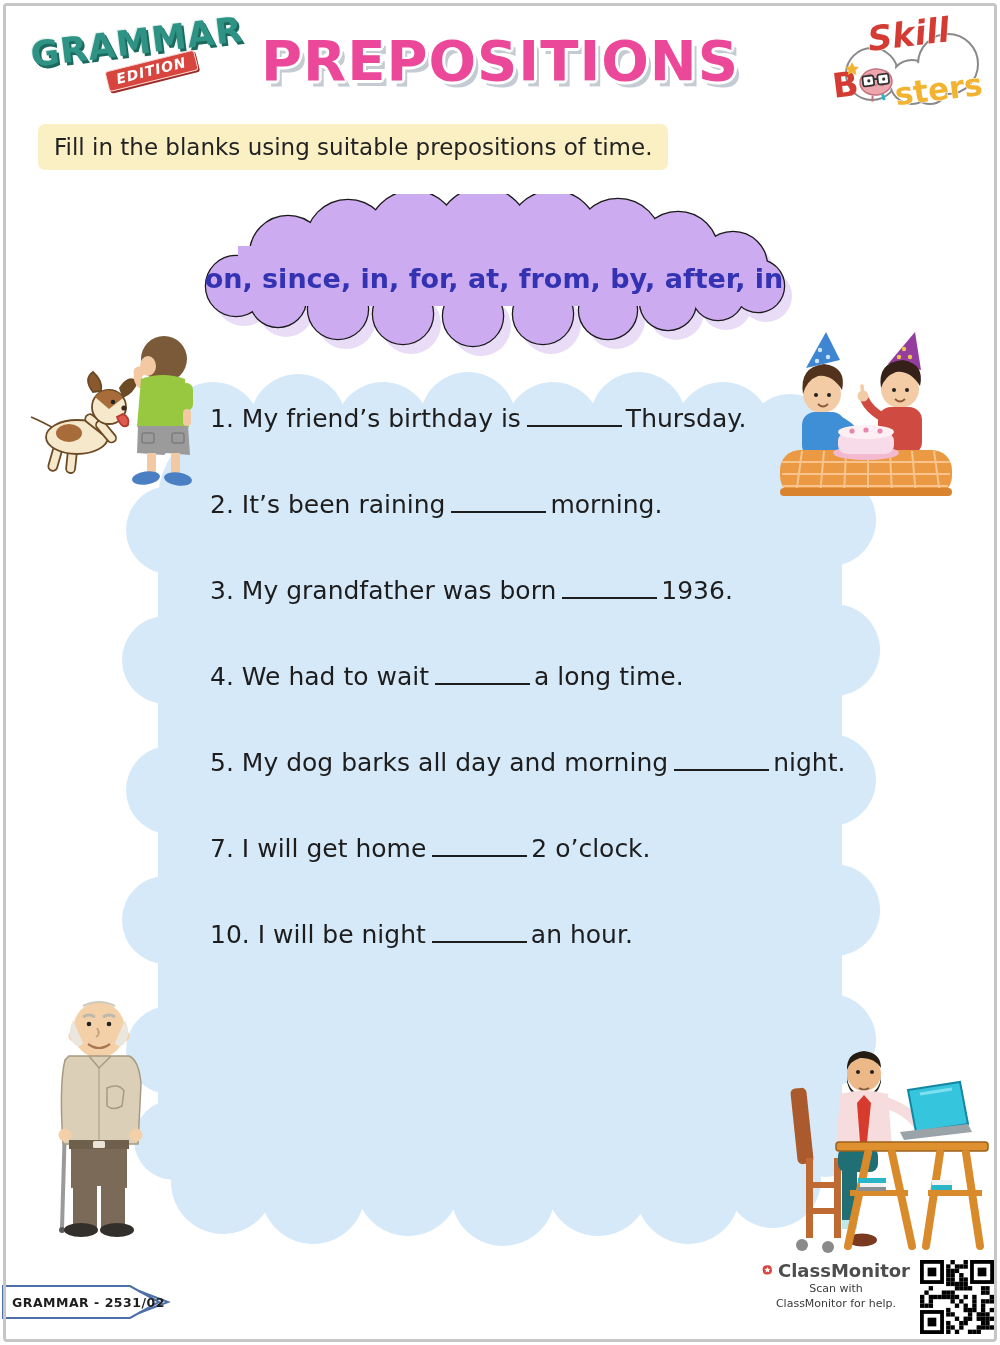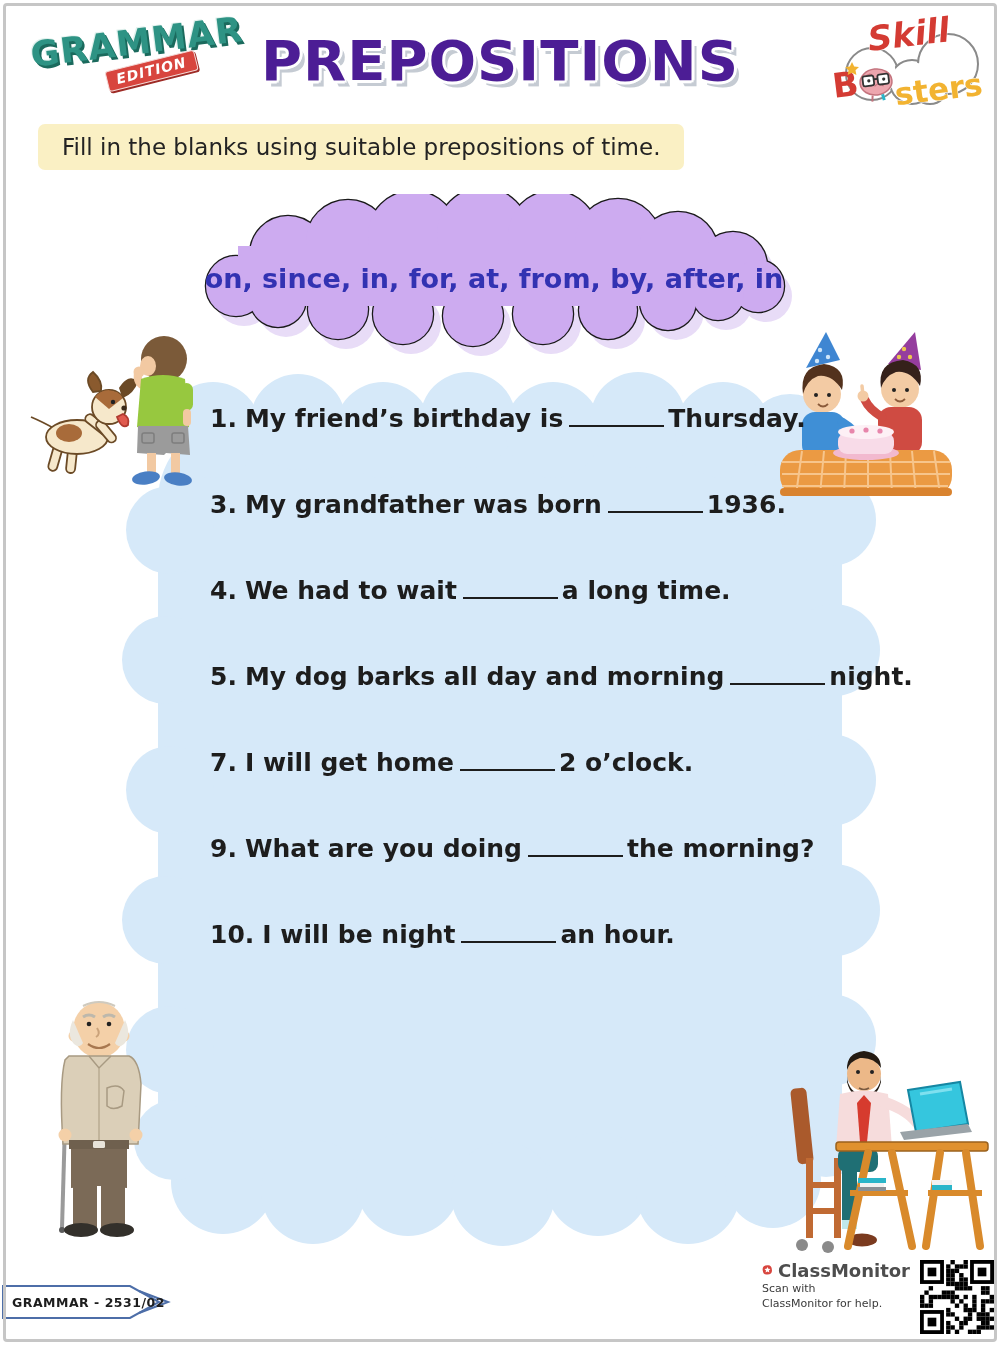--- a/index.html
+++ b/index.html
@@ -11,56 +11,56 @@
 
   
   .grammar-badge { position:absolute; left:30px; top:22px; transform:rotate(-7deg); }
   .grammar-word { font-size:35px; font-weight:bold; letter-spacing:1px; color:#2e9384;
                   text-shadow:2px 3px 0 #1b6a5d, -1px -1px 0 #dff0ec; }
   .edition-chip { position:absolute; left:72px; top:40px; transform:rotate(-7deg);
                   background:#d8453e; color:#fff; font-size:14px; font-weight:bold; font-style:italic;
                   letter-spacing:1px; padding:1px 9px 2px; border-radius:3px;
                   box-shadow:1px 2px 0 #9e2b26; border:1.5px solid #f4d9d7; }
   .main-title { position:absolute; left:50%; top:28px; transform:translateX(-50%);
-                font-size:56px; font-weight:bold; letter-spacing:1px; color:#4c1d95; white-space:nowrap;
+                font-size:56px; font-weight:bold; letter-spacing:1px; color:#ec4899; white-space:nowrap;
                 text-shadow:
                   -2px -2px 0 #ffffff, 2px -2px 0 #ffffff, -2px 2px 0 #ffffff, 2px 2px 0 #ffffff,
                   0 -2px 0 #ffffff, 0 3px 0 #ffffff, -3px 0 0 #ffffff, 3px 0 0 #ffffff,
                   5px 6px 0 #c5cbd3; }
   .skill-logo { position:absolute; right:10px; top:2px; }
 
   
   .instruction { position:absolute; left:38px; top:124px; background:#faf0c4; color:#232323;
-                 font-size:23px; padding:10px 24px; border-radius:7px; white-space:nowrap; }
+                 font-size:23px; padding:10px 16px; border-radius:7px; white-space:nowrap; }
 
   
   .wordbank-cloud { position:absolute; left:188px; top:194px; }
   .wordbank-text { font-size:27px; font-weight:600; fill:#3232b2; }
   .content-cloud { position:absolute; left:118px; top:360px; }
 
   
   .questions { position:absolute; left:210px; top:404px; list-style:none;
-               display:flex; flex-direction:column; gap:56px;font-weight:bold; }
+               display:flex; flex-direction:column; gap:56px; }
   .q-row { font-size:25px; color:#1d1d1d; line-height:30px; white-space:nowrap; }
   .q-num { margin-right:8px; }
   .blank { display:inline-block; width:95px; height:15px; border-bottom:2.5px solid #1d1d1d;
            margin:0 4px 0 6px; }
 
   
   .illus { position:absolute; }
   .illus-boy-dog   { left:25px;  top:325px; }
   .illus-birthday  { left:762px; top:322px; }
   .illus-oldman    { left:35px;  top:992px; }
   .illus-deskman   { left:780px; top:1032px; }
 
   
   .code-banner { position:absolute; left:2px; top:1284px; }
   .banner-text { font-size:12.5px; font-weight:bold; letter-spacing:0.5px; fill:#1d1d1d; }
   .cm-block { position:absolute; left:762px; top:1258px; width:232px; display:flex; gap:10px; }
-  .cm-left { width:148px; text-align:left; }
+  .cm-left { width:148px; text-align:center; }
   .cm-brand-row { display:flex; align-items:center; justify-content:center; gap:5px; }
   .cm-brand { font-size:18px; font-weight:bold; color:#4d4d4d; }
   .cm-scan { font-size:11px; color:#3a3a3a; margin-top:0; line-height:1.35; }
   .qr { margin-top:2px; }
 </style>
 </head>
 <body>
 
 <div class="sheet">
 
@@ -271,25 +271,25 @@
     <ellipse cx="104" cy="131" rx="33" ry="7" fill="#f2b9cf"></ellipse>
     <rect x="76" y="110" width="56" height="22" rx="9" fill="#f8dbe8"></rect>
     <ellipse cx="104" cy="110" rx="28" ry="7" fill="#fdf0f5"></ellipse>
     <circle cx="90" cy="109" r="2.6" fill="#e786ab"></circle>
       <circle cx="104" cy="108" r="2.6" fill="#e786ab"></circle>
       <circle cx="118" cy="109" r="2.6" fill="#e786ab"></circle>
   </svg>
 
   <ol class="questions">
     <li class="q-row"><span class="q-num">1.</span><span>My friend’s birthday is</span><span class="blank"></span><span>Thursday.</span></li>
+    <li class="q-row"><span class="q-num">2.</span><span>It’s been raining</span><span class="blank"></span><span>morning.</span></li>
     <li class="q-row"><span class="q-num">3.</span><span>My grandfather was born</span><span class="blank"></span><span>1936.</span></li>
     <li class="q-row"><span class="q-num">4.</span><span>We had to wait</span><span class="blank"></span><span>a long time.</span></li>
     <li class="q-row"><span class="q-num">5.</span><span>My dog barks all day and morning</span><span class="blank"></span><span>night.</span></li>
     <li class="q-row"><span class="q-num">7.</span><span>I will get home</span><span class="blank"></span><span>2 o’clock.</span></li>
-    <li class="q-row"><span class="q-num">9.</span><span>What are you doing</span><span class="blank"></span><span>the morning?</span></li>
     <li class="q-row"><span class="q-num">10.</span><span>I will be night</span><span class="blank"></span><span>an hour.</span></li>
   </ol>
 
   <svg class="illus illus-oldman" width="135" height="248" viewBox="0 0 135 248">
     <path d="M30,132 q-3,-9 6,-11" stroke="#9a9a9a" stroke-width="4" fill="none"></path>
     <line x1="30" y1="132" x2="27" y2="236" stroke="#9a9a9a" stroke-width="4"></line>
     <circle cx="27" cy="238" r="3" fill="#5a5a5a"></circle>
     <circle cx="39" cy="44" r="5.5" fill="#f4d0a8"></circle>
       <circle cx="89" cy="44" r="5.5" fill="#f4d0a8"></circle>
     <ellipse cx="64" cy="38" rx="26" ry="28" fill="#f4d0a8"></ellipse>

